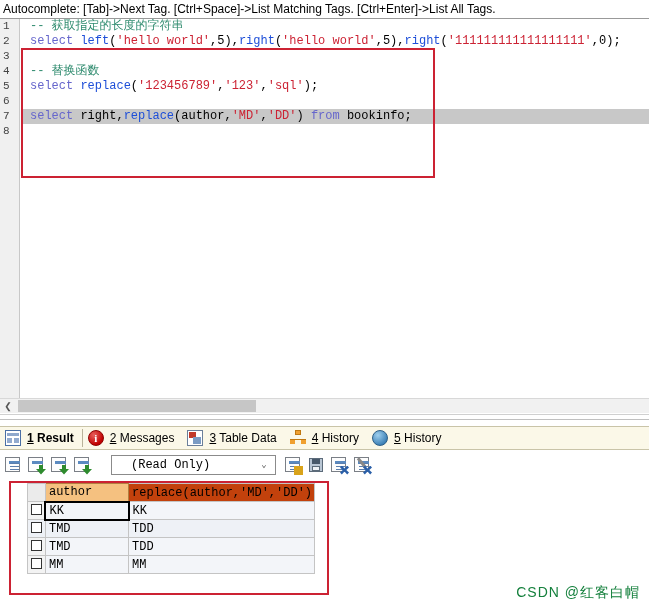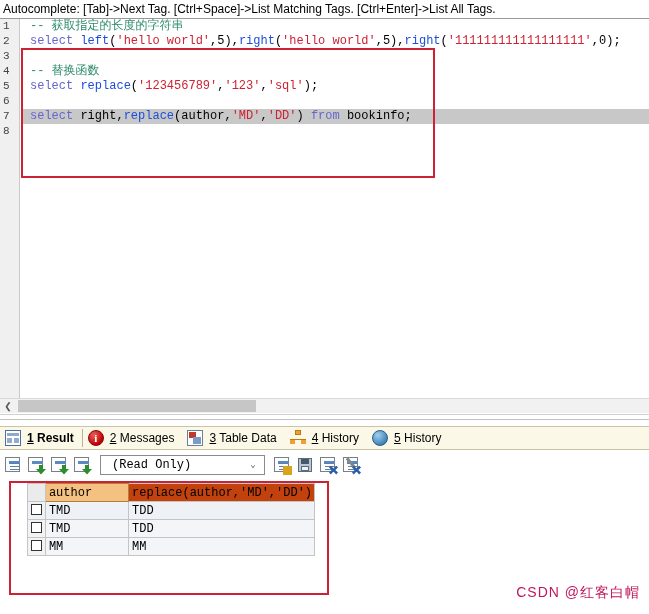--- a/index.html
+++ b/index.html
@@ -330,29 +330,29 @@
   .pen {
     position: absolute;
     left: 8px; top: 2px; width: 3px; height: 11px;
     background: #888;
     transform: rotate(-40deg);
   }
 
   .readonly-select {
     width: 165px;
     height: 20px;
-    margin-left: 5px;
+    margin-left: 16px;
     border: 1px solid #8b8b8b;
     background: #ffffff;
     box-sizing: border-box;
     position: relative;
     font-family: "Liberation Mono", monospace;
     font-size: 12px;
     line-height: 18px;
-    padding-left: 11px;
+    padding-left: 19px;
     color: #000;
     white-space: nowrap;
     overflow: hidden;
   }
   .readonly-select .chev {
     position: absolute;
     right: 4px; top: 0; bottom: 0;
     width: 14px;
     display: flex; align-items: center; justify-content: center;
     color: #444;
@@ -430,21 +430,21 @@
     z-index: 6;
   }
 
   
   .watermark {
     position: absolute;
     right: 9px;
     bottom: 12px;
     font-family: "Liberation Sans", sans-serif;
     font-size: 14px;
-    color: #be185d;
+    color: #15803d;
     letter-spacing: 1px;
     white-space: nowrap;
     margin-top: 32px;
   }
 </style>
 </head>
 <body>
 
 <div class="hint-bar">Autocomplete: [Tab]-&gt;Next Tag. [Ctrl+Space]-&gt;List Matching Tags. [Ctrl+Enter]-&gt;List All Tags.</div>
 
@@ -546,20 +546,25 @@
 <div class="grid-wrap">
   <table class="dgrid">
     <thead>
       <tr>
         <th class="col-chk"></th>
         <th class="col-a">author</th>
         <th class="col-b">replace(author,'MD','DD')</th>
       </tr>
     </thead>
     <tbody id="gridBody">
+        <tr class="">
+          <td class="col-chk"><span class="chkbox"></span></td>
+          <td class="cell-sel">KK</td>
+          <td>KK</td>
+        </tr>
         <tr class="alt">
           <td class="col-chk"><span class="chkbox"></span></td>
           <td>TMD</td>
           <td>TDD</td>
         </tr>
         <tr class="">
           <td class="col-chk"><span class="chkbox"></span></td>
           <td>TMD</td>
           <td>TDD</td>
         </tr>

